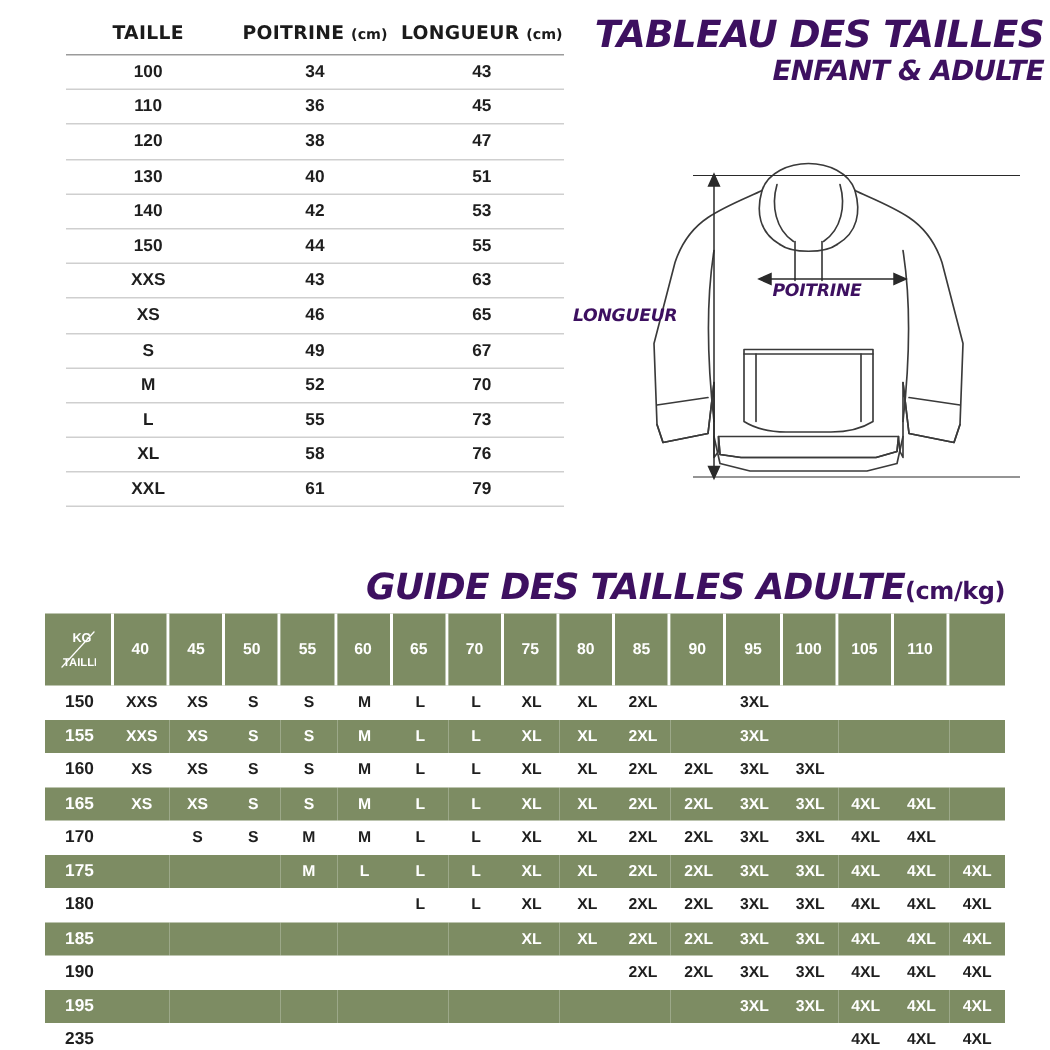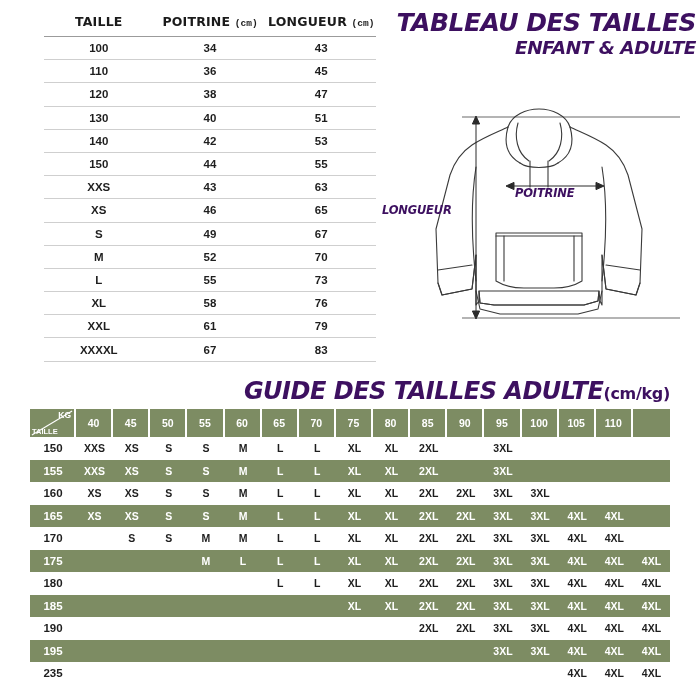--- a/index.html
+++ b/index.html
@@ -31,21 +31,20 @@
     font-weight: bold;
     color: #1b1b1b;
     letter-spacing: 0.2px;
     padding: 0 0 7px 0;
     text-align: center;
     font-family: "DejaVu Sans", sans-serif;
   }
   #measure-table th .unit {
     font-size: 9.5px;
     letter-spacing: 0;
-    font-family: Liberation Mono, monospace;
   }
   #measure-table td {
     font-size: 11.5px;
     font-weight: bold;
     color: #1e1e1e;
     text-align: center;
     padding: 5.1px 0 5.1px 0;
     border-top: 1px solid #cfcfcf;
     font-family: "Liberation Sans", sans-serif;
   }
@@ -134,21 +133,21 @@
     font-weight: bold;
     height: 28px;
     padding: 0;
     text-align: center;
     border-right: 2px solid #ffffff;
     font-family: "Liberation Sans", sans-serif;
   }
   #adult-grid th.kg-head:last-child { border-right: none; padding-left: 44px; }
   #adult-grid th.corner {
     background: #7d8c63;
-    padding: 0;
+    padding: 10px;
     height: 28px;
     border-right: 2px solid #ffffff;
     position: relative;
   }
   .corner-inner {
     position: relative;
     width: 100%;
     height: 28px;
     overflow: hidden;
   }
@@ -279,25 +278,20 @@
         </tr>
         <tr>
           <td>XL</td>
           <td>58</td>
           <td>76</td>
         </tr>
         <tr>
           <td>XXL</td>
           <td>61</td>
           <td>79</td>
-        </tr>
-        <tr>
-          <td>XXXXL</td>
-          <td>67</td>
-          <td>83</td>
         </tr>
       </tbody>
   </table>
 </div>
 
 <div id="title-main">
   <div id="title-line1" class="big-title">TABLEAU DES TAILLES</div>
   <div id="title-line2" class="big-title">ENFANT &amp; ADULTE</div>
 </div>
 

